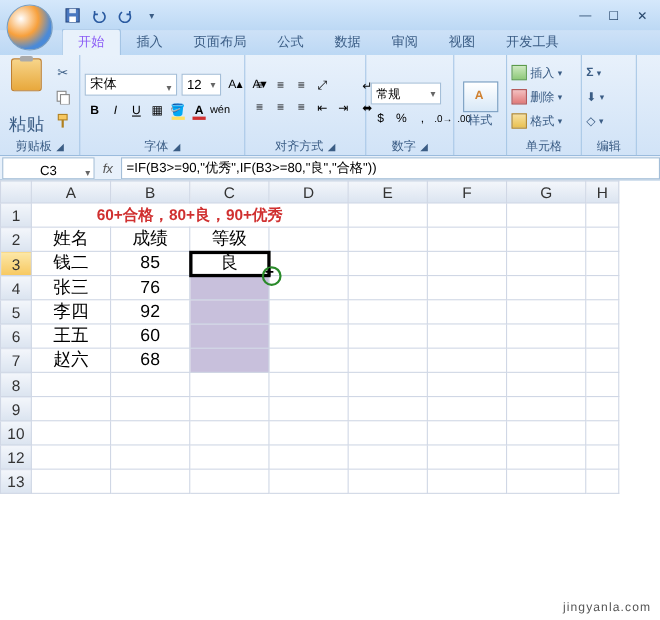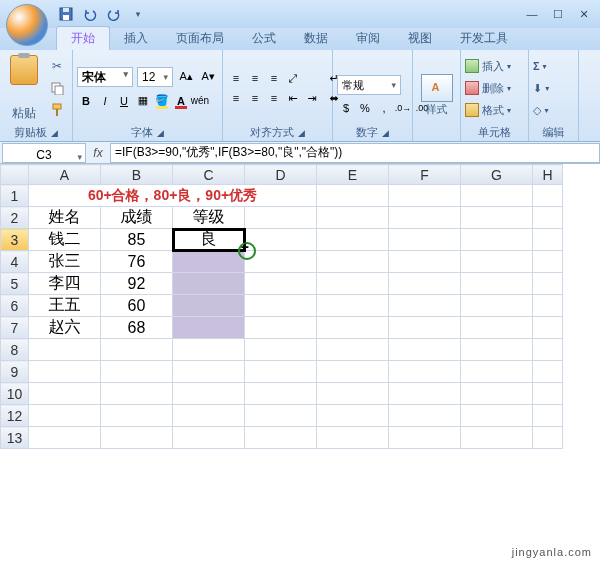--- a/index.html
+++ b/index.html
@@ -18,29 +18,29 @@
 .ribbon-tabs { height: 22px; background: linear-gradient(#cde1f7, #bcd8f4); display: flex; align-items: flex-end; padding-left: 56px; font-size: 12px; }
 .ribbon-tab { padding: 3px 14px; color: #3b5d85; cursor: pointer; border-radius: 3px 3px 0 0; }
 .ribbon-tab.active { background: #e8f1fb; border: 1px solid #a4c4e4; border-bottom: none; color: #8b5cf6; }
 
 
 .ribbon { height: 92px; background: linear-gradient(#e8f1fb, #d1e3f7); border-bottom: 1px solid #8fb4da; display: flex; }
 .group { border-right: 1px solid #a9c8e6; display: flex; flex-direction: column; padding: 2px 4px 0; }
 .group-body { flex: 1; display: flex; align-items: center; gap: 2px; }
 .group-label { text-align: center; font-size: 11px; color: #3b5d85; padding: 1px 0; display: flex; justify-content: center; align-items: center; gap: 4px; }
 .dlaunch { font-size: 9px; color: #3b5d85; cursor: pointer; }
-.big-btn { width: 40px; height: 66px; display: flex; flex-direction: column; align-items: center; justify-content: center; gap: 20px; cursor: pointer; font-size: 12px; color: #3b5d85; }
+.big-btn { width: 40px; height: 66px; display: flex; flex-direction: column; align-items: center; justify-content: center; gap: 20px; cursor: pointer; font-size: 16px; color: #3b5d85; }
 .icon-box { width: 32px; height: 32px; display: flex; align-items: center; justify-content: center; }
 .clipboard-icon { width: 28px; height: 30px; background: linear-gradient(#f7d58a, #e8a83c); border: 1px solid #c08030; border-radius: 3px; position: relative; }
 .clipboard-icon::before { content: ""; position: absolute; top: -3px; left: 7px; width: 12px; height: 5px; background: #aaa; border-radius: 2px; }
 .mini-col { display: flex; flex-direction: column; gap: 2px; }
 .mini-btn { width: 22px; height: 20px; display: flex; align-items: center; justify-content: center; cursor: pointer; font-size: 12px; color: #3b5d85; }
 .font-row1 { display: flex; gap: 4px; align-items: center; margin-bottom: 3px; }
 .font-row2 { display: flex; gap: 1px; }
-.font-name { width: 56px; height: 20px; border: 1px solid #a4bed8; background: #fff; font-size: 12px; padding: 1px 4px; display: flex; align-items: flex-start; justify-content: space-between; font-weight: bold; }
+.font-name { width: 84px; height: 20px; border: 1px solid #a4bed8; background: #fff; font-size: 12px; padding: 1px 4px; display: flex; align-items: flex-end; justify-content: space-between; }
 .font-size { width: 36px; height: 20px; border: 1px solid #a4bed8; background: #fff; font-size: 12px; padding: 1px 4px; display: flex; align-items: center; justify-content: space-between; }
 .tiny { width: 18px; height: 18px; display: flex; align-items: center; justify-content: center; cursor: pointer; font-size: 11px; border: 1px solid transparent; }
 .align-block { display: flex; flex-direction: column; gap: 2px; }
 .align-row { display: flex; gap: 1px; }
 .combo { height: 20px; border: 1px solid #a4bed8; background: #fff; font-size: 11px; padding: 1px 4px; display: flex; align-items: center; justify-content: space-between; min-width: 64px; margin-top: 16px; }
 .num-row2 { display: flex; gap: 1px; margin-top: 2px; }
 .styles-btn { width: 40px; height: 60px; display: flex; flex-direction: column; align-items: center; justify-content: center; font-size: 11px; color: #3b5d85; cursor: pointer; }
 .styles-icon { width: 32px; height: 28px; background: linear-gradient(#fff, #d8e8f7); border: 1px solid #7a9ec0; }
 .celledit-row { display: flex; align-items: center; gap: 3px; font-size: 11px; color: #3b5d85; cursor: pointer; height: 20px; }
 .celledit-icon { width: 14px; height: 14px; }

